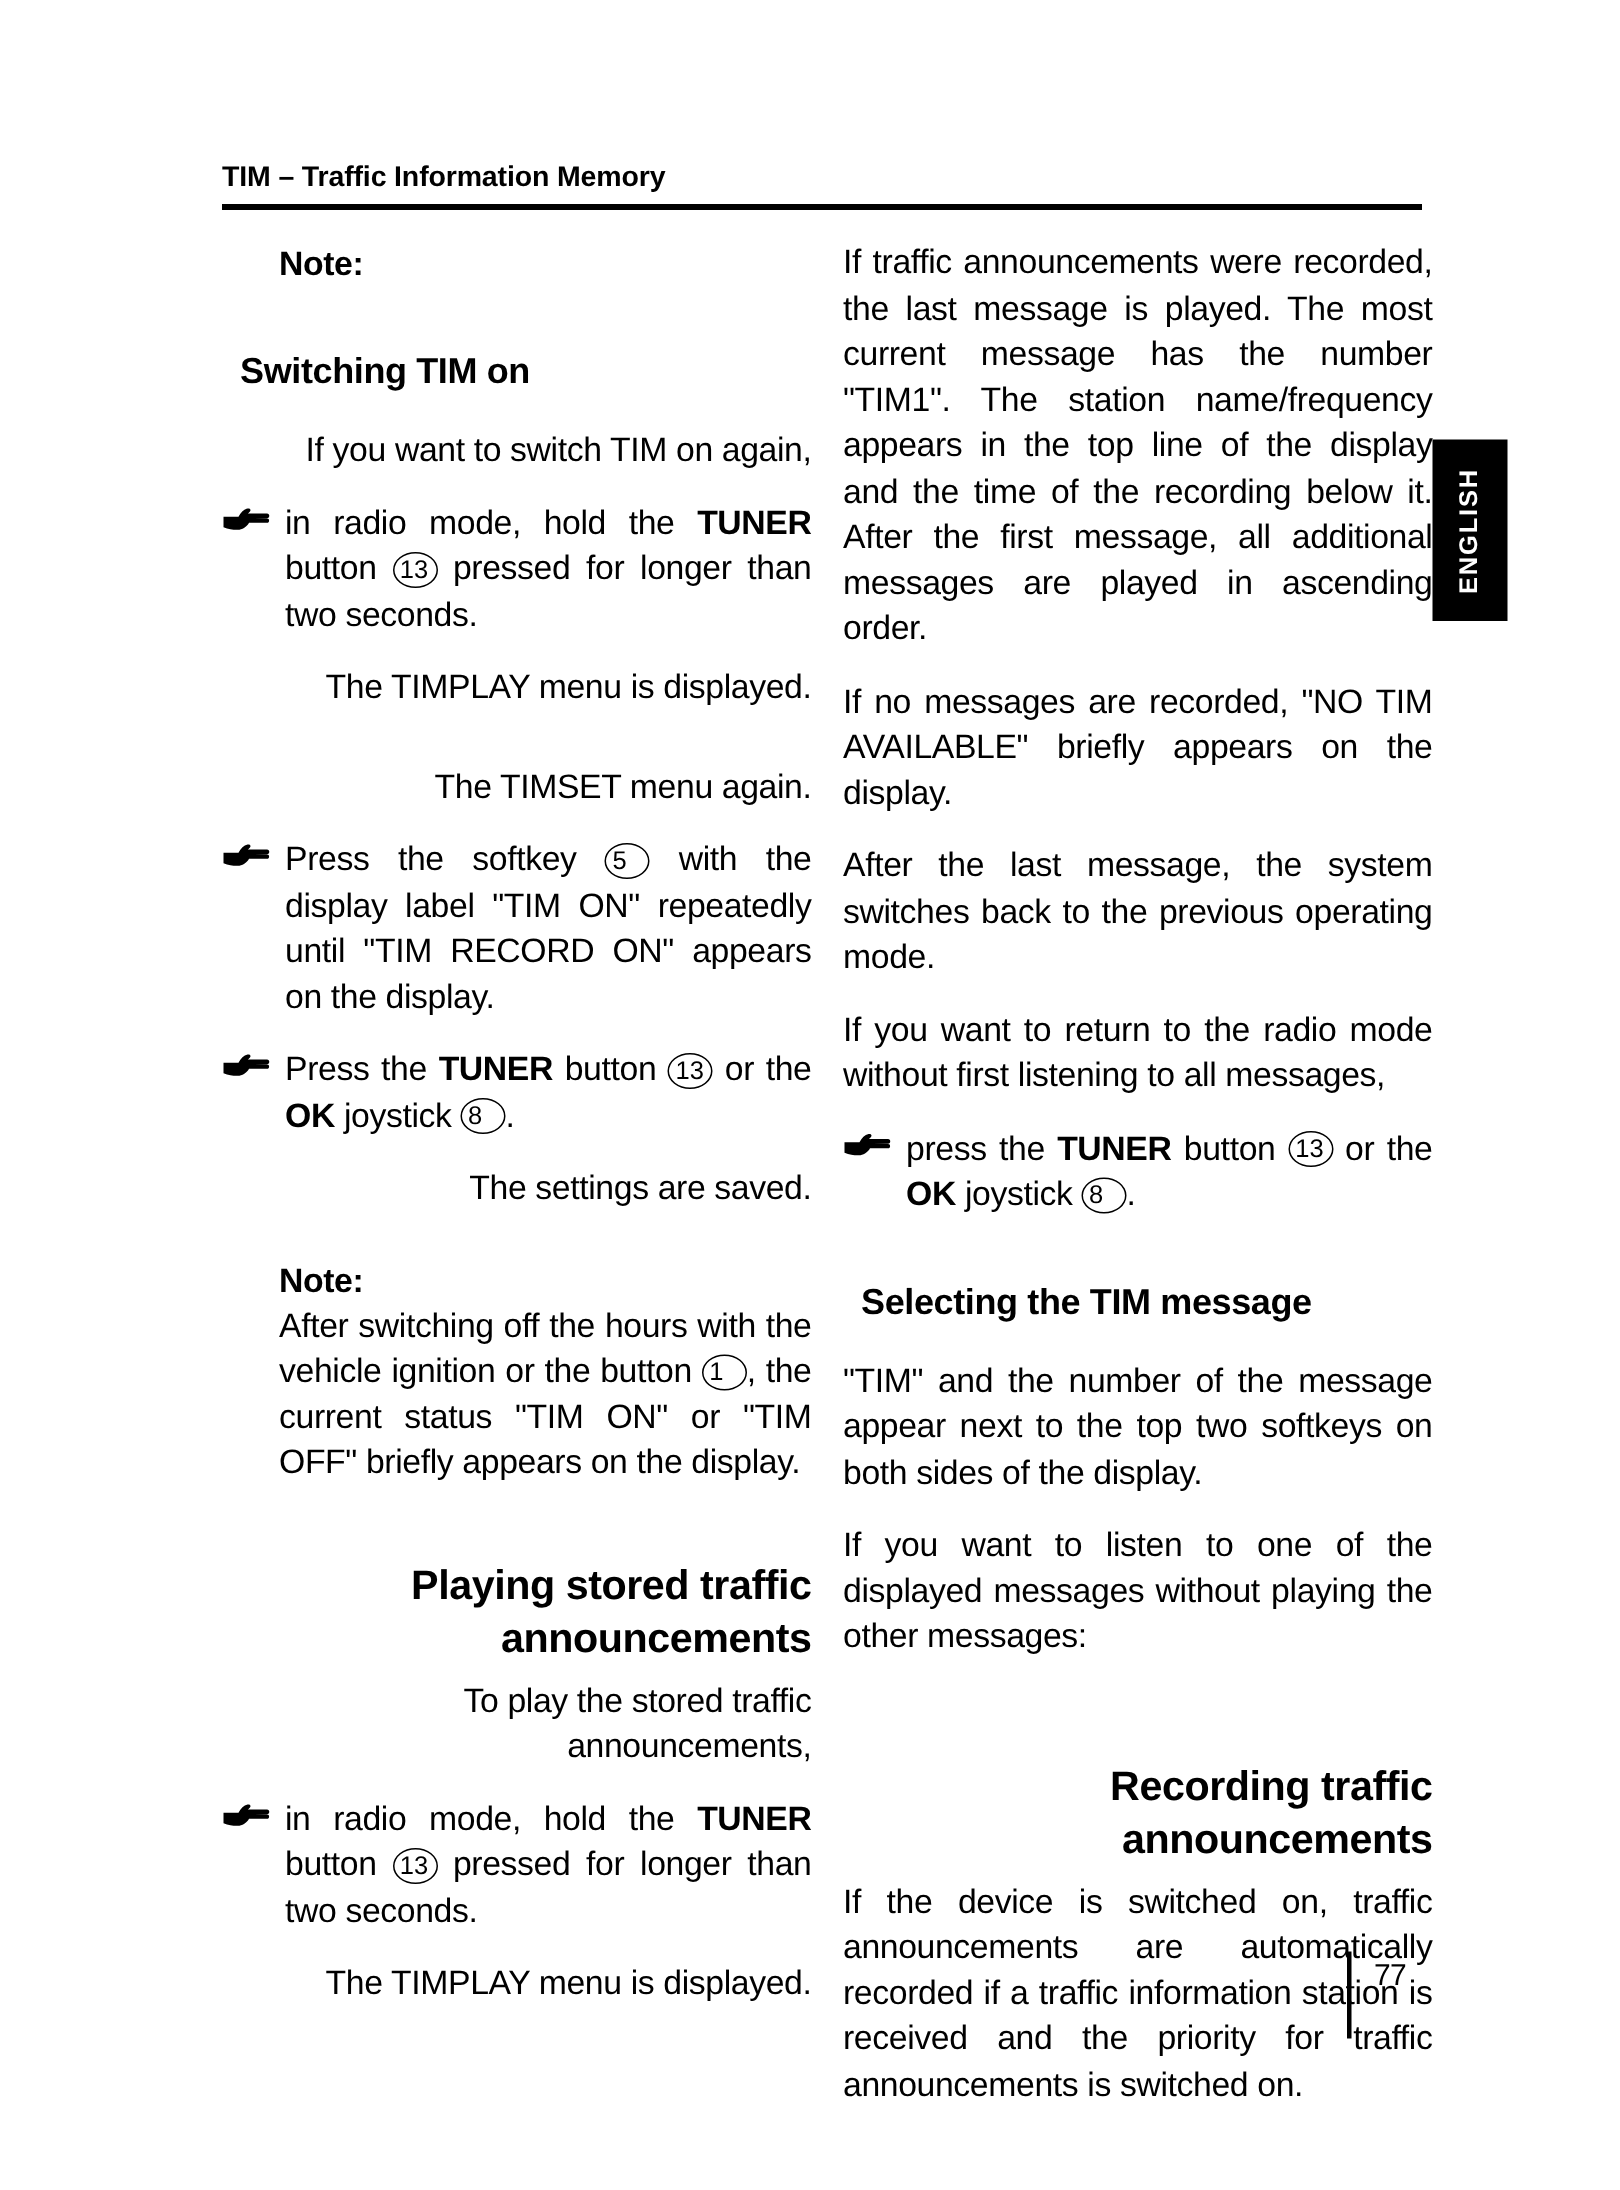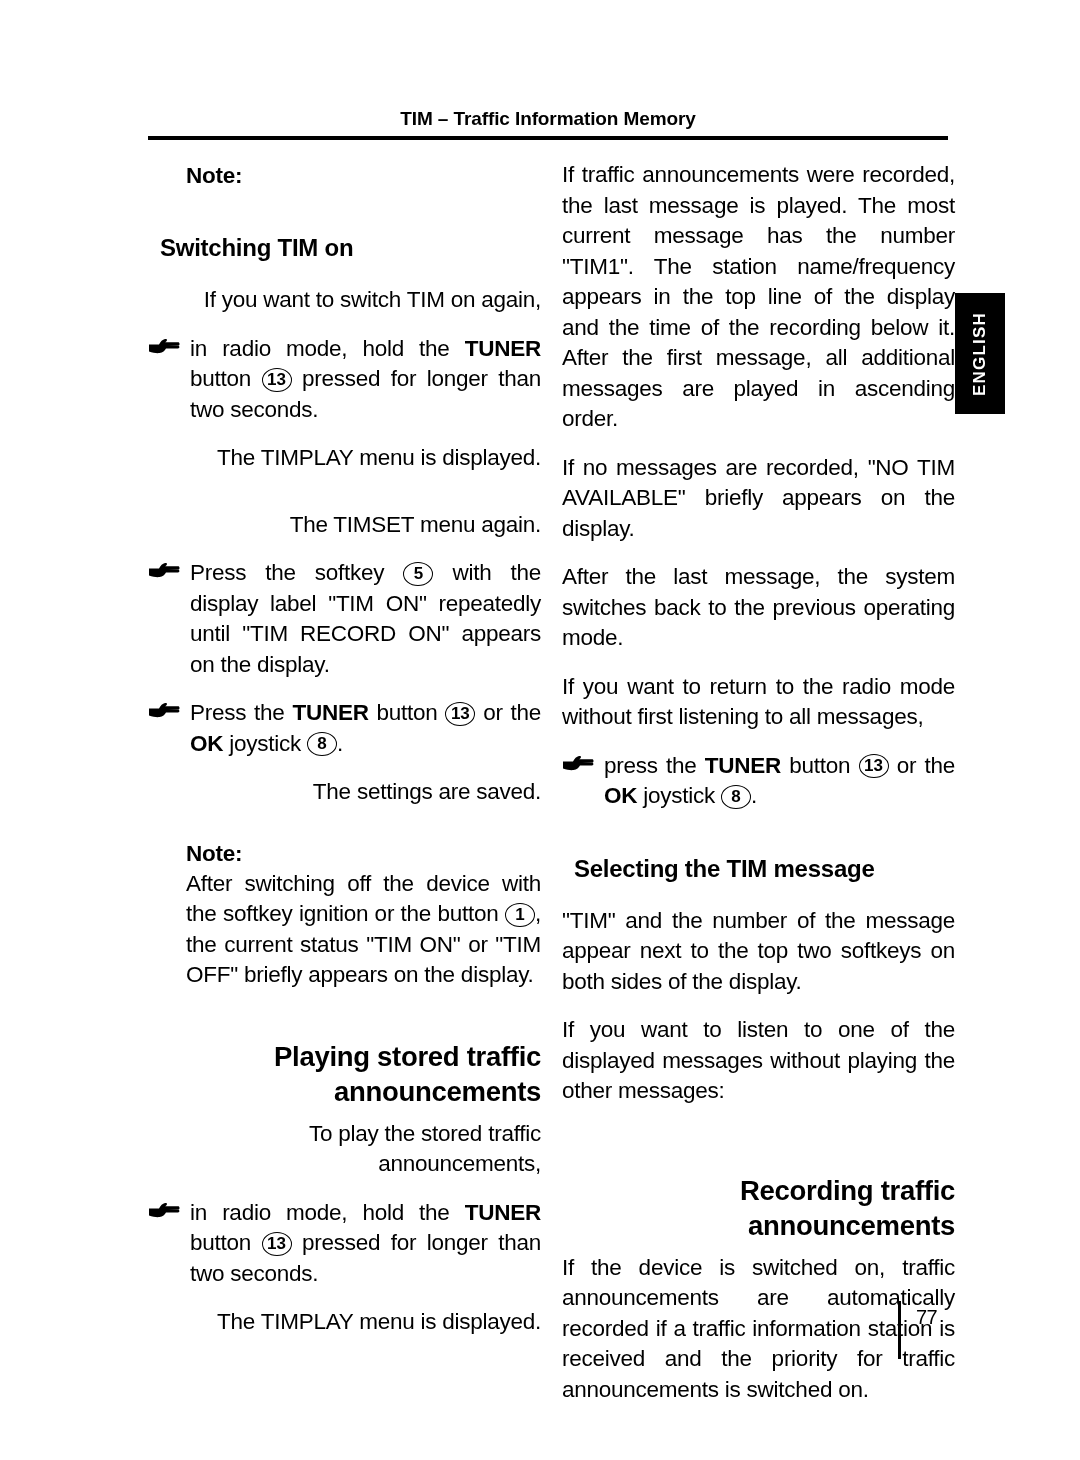--- a/index.html
+++ b/index.html
@@ -23,21 +23,21 @@
     height: 1460px;
     overflow: hidden;
   }
 
   
   .running-head {
     position: absolute;
     left: 148px;
     top: 108px;
     width: 800px;
-    text-align: center;
+    text-align: left;
     font-size: 19px;
     font-weight: bold;
     letter-spacing: -0.1px;
   }
   .header-rule {
     position: absolute;
     left: 148px;
     top: 136px;
     width: 800px;
     height: 4px;
@@ -122,24 +122,23 @@
   
   .cnum {
     display: inline-block;
     border: 1.6px solid #000;
     border-radius: 50%;
     font-size: 17px;
     line-height: 20px;
     height: 20px;
     min-width: 20px;
     padding: 1px 4px 1px 4px;
-    text-align: center;
     vertical-align: 1.5px;
     letter-spacing: 0;
-    font-weight: bold;
+    font-weight: normal;
     box-sizing: content-box;
     white-space: nowrap;
   }
   b, .bold { font-weight: bold; }
 
   
   .side-tab {
     position: absolute;
     left: 955px;
     top: 293px;
@@ -242,21 +241,21 @@
       <span><span>Press the </span><b>TUNER</b><span> button </span><span class="cnum">13</span><span> or the </span><b>OK</b><span> joystick </span><span class="cnum">8</span><span>.</span></span>
     </div>
 
     <div class="gap-md"></div>
     <p class="body nojust">The settings are saved.</p>
 
     <div class="gap-lg"></div>
 
     <div>
       <p class="note-label">Note:</p>
-      <p class="note-body"><span>After switching off the device with the softkey ignition or the button </span><span class="cnum">1</span><span>, the current status "TIM ON" or "TIM OFF" briefly appears on the display.</span></p>
+      <p class="note-body"><span>After switching off the hours with the vehicle ignition or the button </span><span class="cnum">1</span><span>, the current status "TIM ON" or "TIM OFF" briefly appears on the display.</span></p>
     </div>
 
     <div class="gap-lg"></div>
     <div class="gap-md"></div>
 
     <h1 class="chapter">Playing stored traffic announcements</h1>
     <div class="gap-sm"></div>
     <p class="body nojust">To play the stored traffic announcements,</p>
 
     <div class="gap-md"></div>

